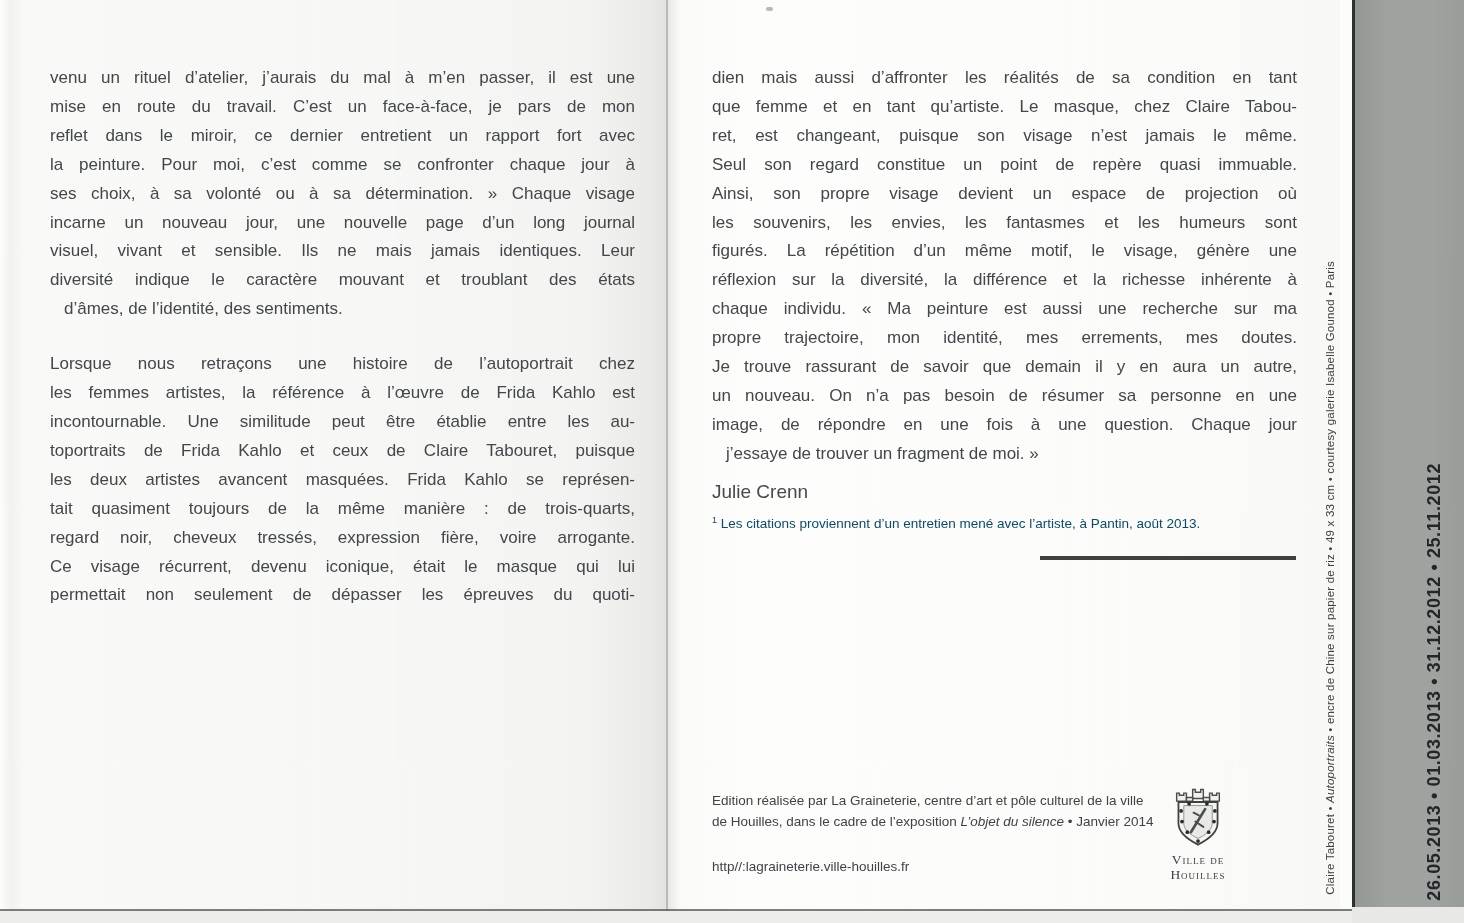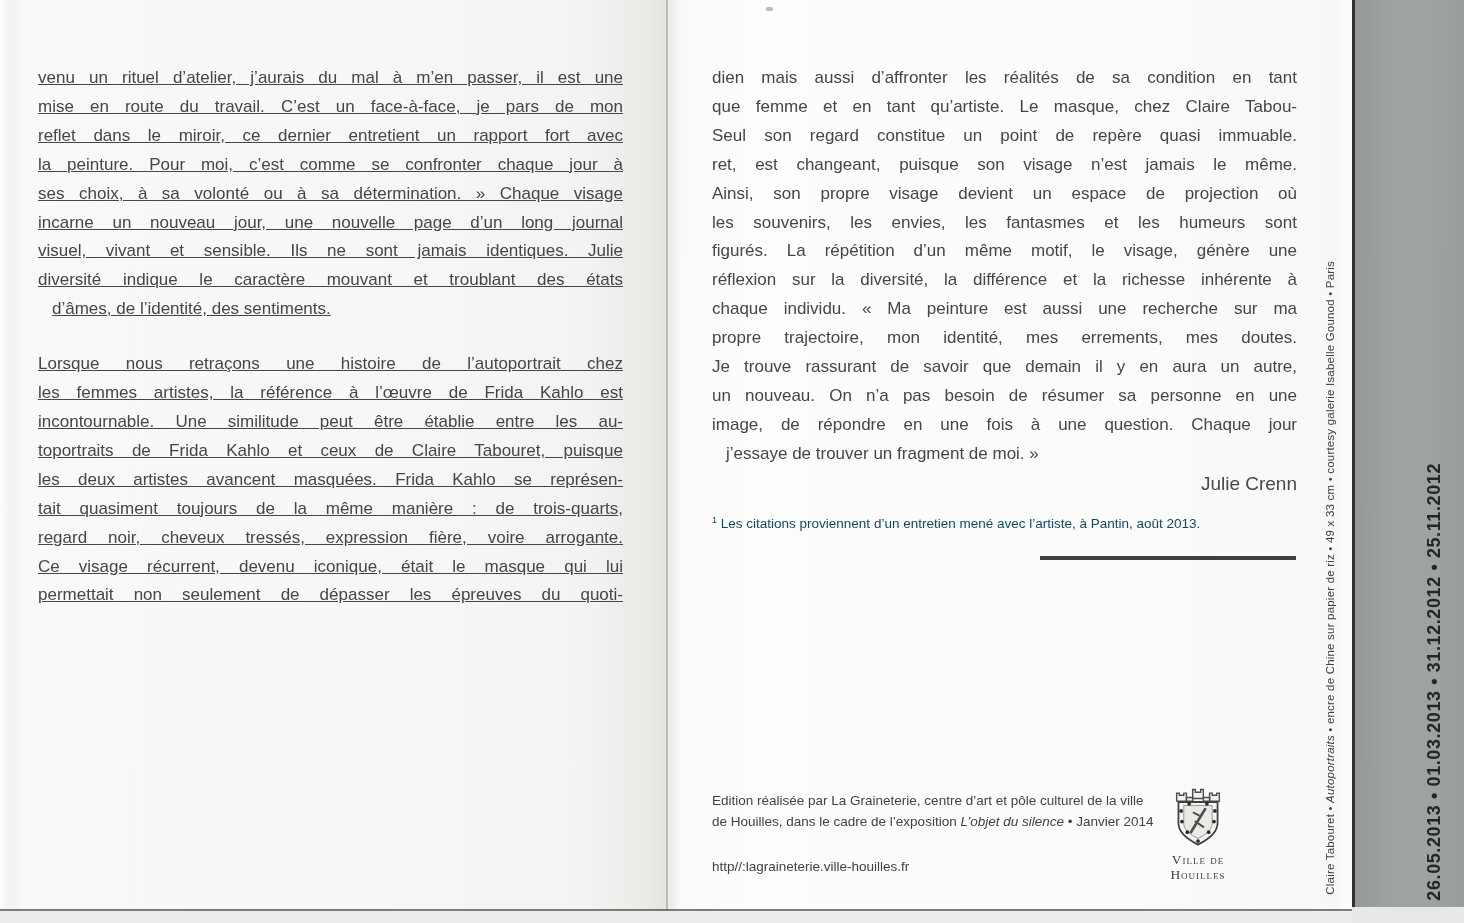--- a/index.html
+++ b/index.html
@@ -27,27 +27,27 @@
     position:absolute;left:1355px;top:0;width:109px;height:907px;
     background:linear-gradient(90deg,#939894 0%,#9da29e 28%,#9ea39f 72%,#989d99 100%);
   }
   .band-bottom{position:absolute;left:1352px;top:907px;width:112px;height:16px;background:#e8e9e7;}
   .bottom-line{position:absolute;left:0;top:909px;width:1352px;height:2px;background:#53544e;opacity:.75;}
   .bottom-strip{position:absolute;left:0;top:911px;width:1352px;height:12px;background:#ededeb;}
   .speck{position:absolute;left:766px;top:7px;width:7px;height:4px;background:#9a9c98;border-radius:2px;opacity:.7;}
 
   
   .textcol{position:absolute;width:585px;color:#42474a;}
-  .textcol-left{left:38px;top:64px;text-decoration:underline;}
+  .textcol-left{left:50px;top:64px;}
   .textcol-right{left:712px;top:64px;}
   .para{font-size:17px;line-height:28.9px;}
   .para + .para{margin-top:26px;}
   .tline{text-align:justify;text-align-last:justify;text-justify:inter-word;}
   .tline-ragged{text-align-last:left;margin-left:14px;}
-  .author{margin-top:4px;font-size:19px;color:#454a4d;text-align:right;}
+  .author{margin-top:12px;font-size:19px;color:#454a4d;text-align:left;}
 
   .footnote{position:absolute;left:712px;top:516px;width:592px;font-size:13.5px;color:#0c4a6e;}
   .footnote sup{font-size:9px;vertical-align:super;line-height:0;}
   .rule{position:absolute;left:1040px;top:556px;width:256px;height:4px;background:#3d423f;}
 
   .edition{position:absolute;left:712px;top:790px;width:530px;font-size:13.5px;line-height:21px;color:#3e4346;}
   .edition i{font-style:italic;}
   .url{position:absolute;left:712px;top:859px;font-size:13.5px;color:#3e4346;}
 
   
@@ -81,43 +81,43 @@
 <div class="fold-line"></div>
 
 <div class="textcol textcol-left">
   <div class="para">
       <div class="tline">venu un rituel d’atelier, j’aurais du mal à m’en passer, il est une</div>
       <div class="tline">mise en route du travail. C’est un face-à-face, je pars de mon</div>
       <div class="tline">reflet dans le miroir, ce dernier entretient un rapport fort avec</div>
       <div class="tline">la peinture. Pour moi, c’est comme se confronter chaque jour à</div>
       <div class="tline">ses choix, à sa volonté ou à sa détermination. » Chaque visage</div>
       <div class="tline">incarne un nouveau jour, une nouvelle page d’un long journal</div>
-      <div class="tline">visuel, vivant et sensible. Ils ne sont jamais identiques. Julie</div>
+      <div class="tline">visuel, vivant et sensible. Ils ne mais jamais identiques. Leur</div>
       <div class="tline">diversité indique le caractère mouvant et troublant des états</div>
       <div class="tline tline-ragged">d’âmes, de l’identité, des sentiments.</div>
     </div>
   <div class="para">
       <div class="tline">Lorsque nous retraçons une histoire de l’autoportrait chez</div>
       <div class="tline">les femmes artistes, la référence à l’œuvre de Frida Kahlo est</div>
       <div class="tline">incontournable. Une similitude peut être établie entre les au-</div>
       <div class="tline">toportraits de Frida Kahlo et ceux de Claire Tabouret, puisque</div>
       <div class="tline">les deux artistes avancent masquées. Frida Kahlo se représen-</div>
       <div class="tline">tait quasiment toujours de la même manière : de trois-quarts,</div>
       <div class="tline">regard noir, cheveux tressés, expression fière, voire arrogante.</div>
       <div class="tline">Ce visage récurrent, devenu iconique, était le masque qui lui</div>
       <div class="tline">permettait non seulement de dépasser les épreuves du quoti-</div>
     </div>
 </div>
 
 <div class="textcol textcol-right">
   <div class="para">
       <div class="tline">dien mais aussi d’affronter les réalités de sa condition en tant</div>
       <div class="tline">que femme et en tant qu’artiste. Le masque, chez Claire Tabou-</div>
+      <div class="tline">ret, est changeant, puisque son visage n’est jamais le même.</div>
       <div class="tline">Seul son regard constitue un point de repère quasi immuable.</div>
-      <div class="tline">ret, est changeant, puisque son visage n’est jamais le même.</div>
       <div class="tline">Ainsi, son propre visage devient un espace de projection où</div>
       <div class="tline">les souvenirs, les envies, les fantasmes et les humeurs sont</div>
       <div class="tline">figurés. La répétition d’un même motif, le visage, génère une</div>
       <div class="tline">réflexion sur la diversité, la différence et la richesse inhérente à</div>
       <div class="tline">chaque individu. « Ma peinture est aussi une recherche sur ma</div>
       <div class="tline">propre trajectoire, mon identité, mes errements, mes doutes.</div>
       <div class="tline">Je trouve rassurant de savoir que demain il y en aura un autre,</div>
       <div class="tline">un nouveau. On n’a pas besoin de résumer sa personne en une</div>
       <div class="tline">image, de répondre en une fois à une question. Chaque jour</div>
       <div class="tline tline-ragged">j’essaye de trouver un fragment de moi. »</div>

